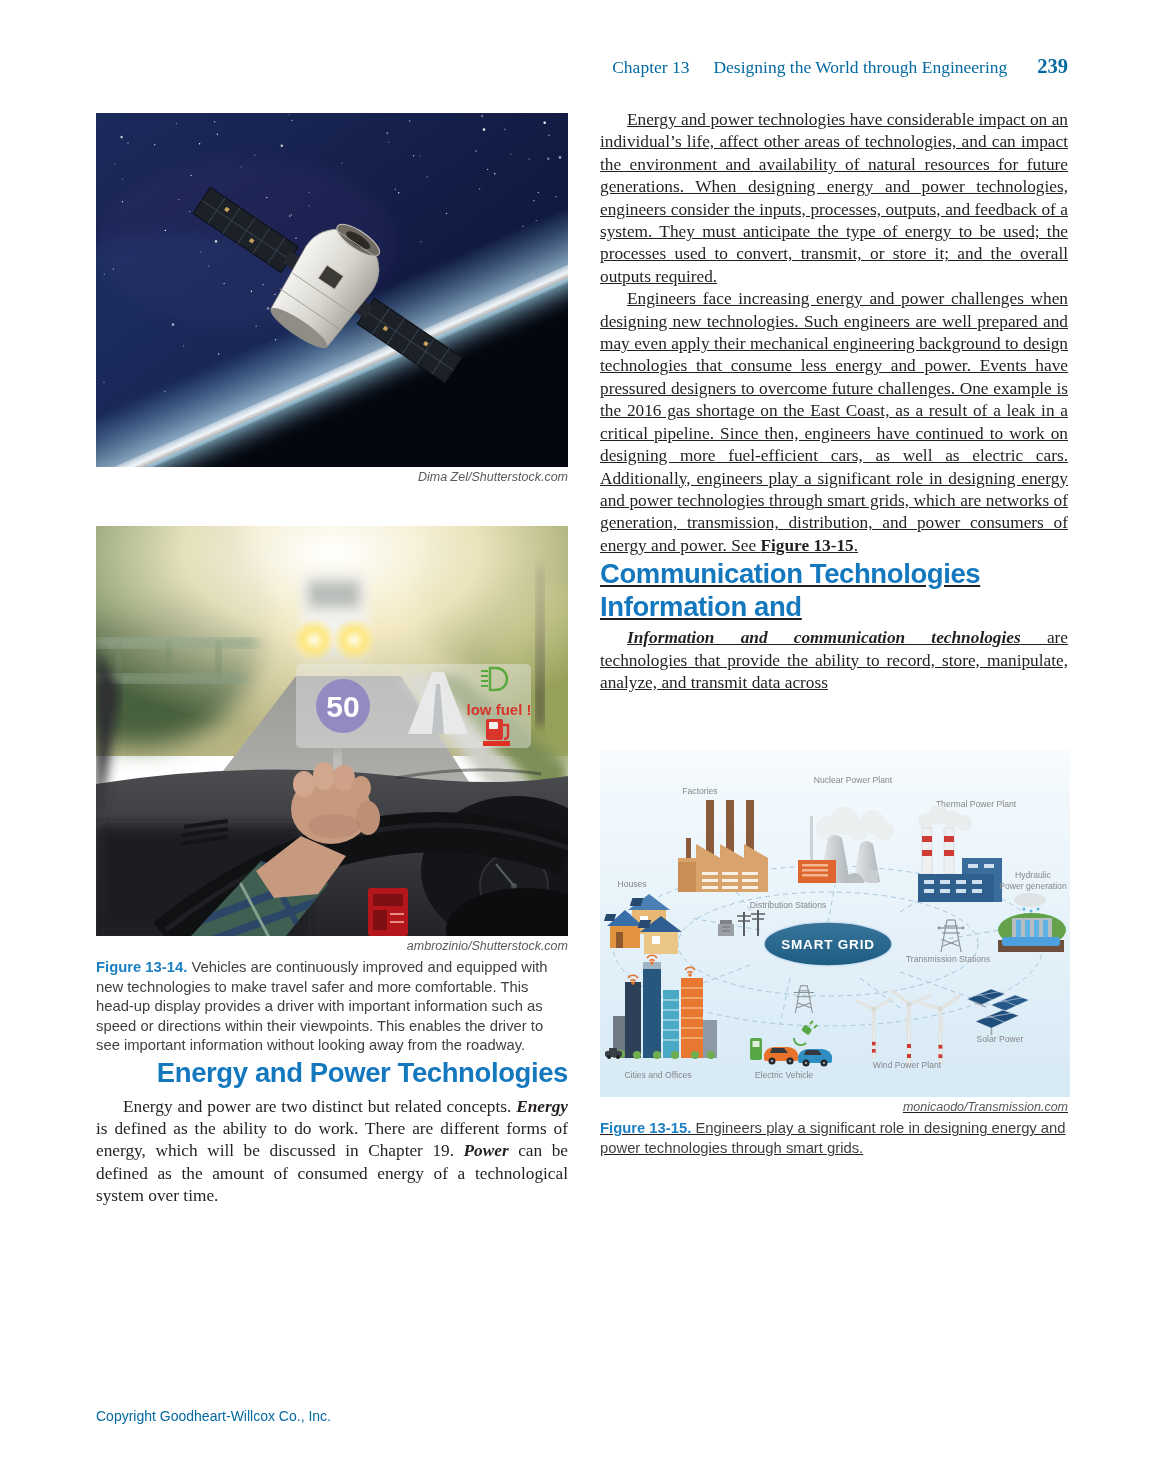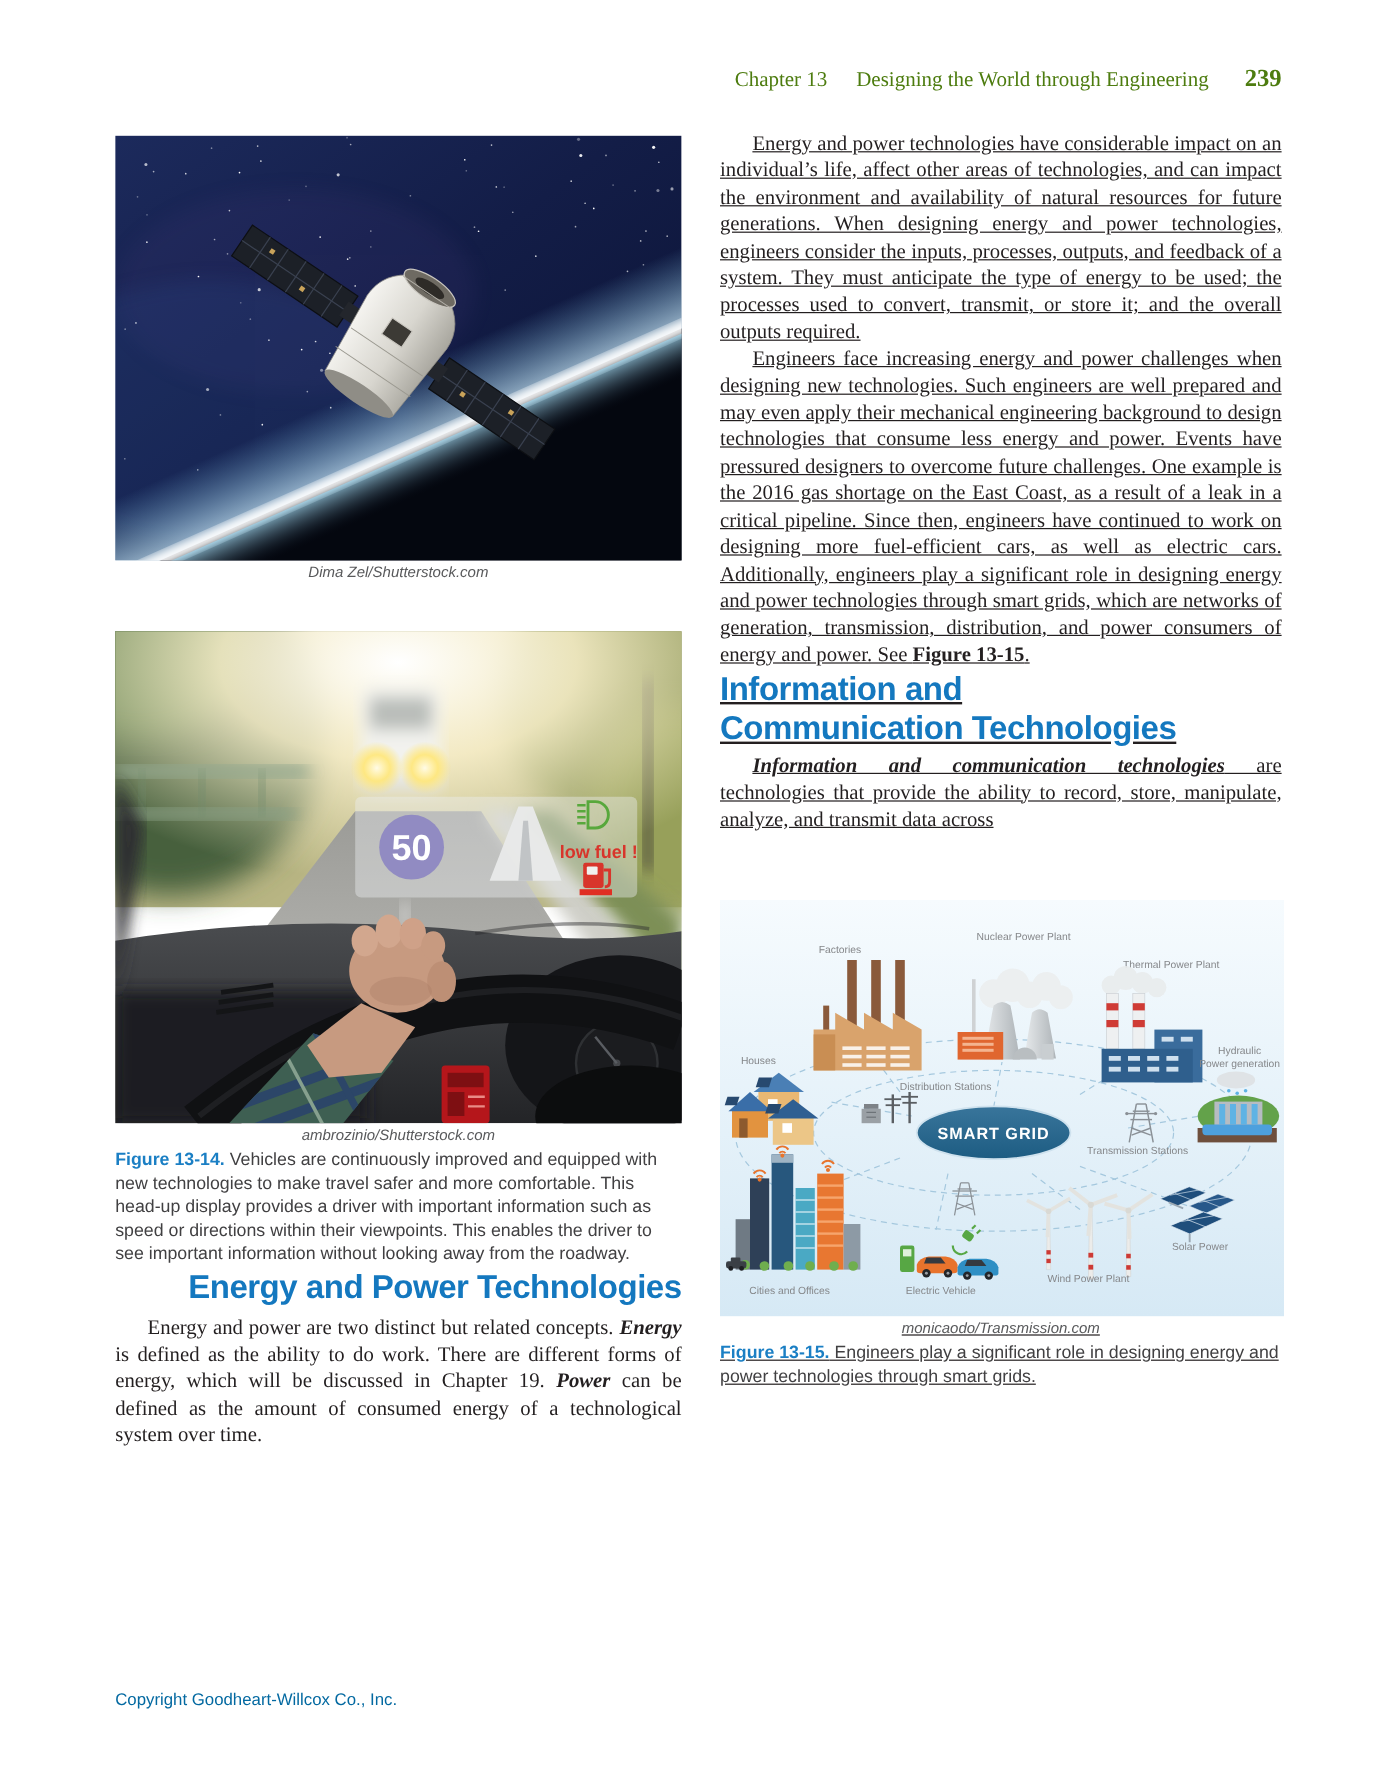--- a/index.html
+++ b/index.html
@@ -1,37 +1,37 @@
 <!DOCTYPE html>
 <html><head>
 <meta charset="utf-8">
 <style>
   html,body { margin:0; padding:0; background:#ffffff; }
   .page { position:relative; width:1156px; height:1479px; background:#ffffff;
           font-family:"Liberation Serif", serif; color:#231f20; overflow:hidden; }
 
   
-  .pg-header { position:absolute; top:55px; right:88px; font-size:17.5px; color:#4d7c0f; white-space:nowrap; }
+  .pg-header { position:absolute; top:55px; right:88px; font-size:17.5px; color:#0369a1; white-space:nowrap; }
   .pg-header .chap { margin-right:24px; }
   .pg-header .pnum { font-weight:bold; font-size:20.5px; margin-left:30px; }
 
   
   .colL { position:absolute; left:96px; top:113px; width:472px; }
   .colR { position:absolute; left:600px; top:109px; width:468px;text-decoration:underline; }
 
   .body-para { font-size:17.3px; line-height:22.4px; text-align:justify; text-indent:27px; margin:0; }
   .figref { font-weight:bold; }
   .term { font-weight:bold; font-style:italic; }
 
   h2.section { font-family:"Liberation Sans", sans-serif; font-weight:bold; color:#1478bf;
                font-size:27.5px; line-height:33px; margin:0; letter-spacing:-0.4px; }
   .ict-head { margin-top:27px; }
 
   .credit { font-family:"Liberation Sans", sans-serif; font-style:italic; font-size:12.5px;
-            color:#58595b; text-align:center; margin:3px 0 0 0; }
+            color:#58595b; text-align:right; margin:3px 0 0 0; }
   .caption { font-family:"Liberation Sans", sans-serif; font-size:14.8px; line-height:19.5px;
              color:#414042; margin:5px 0 0 0; }
   .figlabel { color:#1b7fc4; font-weight:bold; }
 
   .photo { display:block; }
   .photo2 { margin-top:42px; }
   .energy-head { margin-top:44px;text-align:right; }
   .energy-para { margin-top:7px; }
   .diagram { display:block; margin-top:56px; }
 
@@ -341,22 +341,22 @@
 
     <h2 class="section energy-head">Energy and Power Technologies</h2>
     <p class="body-para energy-para"><span>Energy and power are two distinct but related concepts. </span><span class="term">Energy</span><span> is defined as the ability to do work. There are different forms of energy, which will be discussed in Chapter 19. </span><span class="term">Power</span><span> can be defined as the amount of consumed energy of a technological system over time.</span></p>
   </div>
 
   <div class="colR">
     <p class="body-para">Energy and power technologies have considerable impact on an individual’s life, affect other areas of technologies, and can impact the environment and availability of natural resources for future generations. When designing energy and power technologies, engineers consider the inputs, processes, outputs, and feedback of a system. They must anticipate the type of energy to be used; the processes used to convert, transmit, or store it; and the overall outputs required.</p>
     <p class="body-para"><span>Engineers face increasing energy and power challenges when designing new technologies. Such engineers are well prepared and may even apply their mechanical engineering background to design technologies that consume less energy and power. Events have pressured designers to overcome future challenges. One example is the 2016 gas shortage on the East Coast, as a result of a leak in a critical pipeline. Since then, engineers have continued to work on designing more fuel-efficient cars, as well as electric cars. Additionally, engineers play a significant role in designing energy and power technologies through smart grids, which are networks of generation, transmission, distribution, and power consumers of energy and power. See </span><span class="figref">Figure 13-15</span><span>.</span></p>
 
     <h2 class="section ict-head">
+        <span style="display:block">Communication Technologies</span>
         <span style="display:block">Information and</span>
-        <span style="display:block">Communication Technologies</span>
       </h2>
     <p class="body-para" style="margin-top:4px"><span class="term">Information and communication technologies</span><span> are technologies that provide the ability to record, store, manipulate, analyze, and transmit data across</span></p>
 
     <svg class="diagram" width="470" height="347" viewBox="0 0 470 347">
       <defs>
         <linearGradient id="dgBg" x1="0" y1="0" x2="0" y2="1">
           <stop offset="0" stop-color="#f6fbfe"></stop>
             <stop offset="1" stop-color="#d6e9f5"></stop>
         </linearGradient>
         <linearGradient id="gridEll" x1="0" y1="0" x2="0" y2="1">

